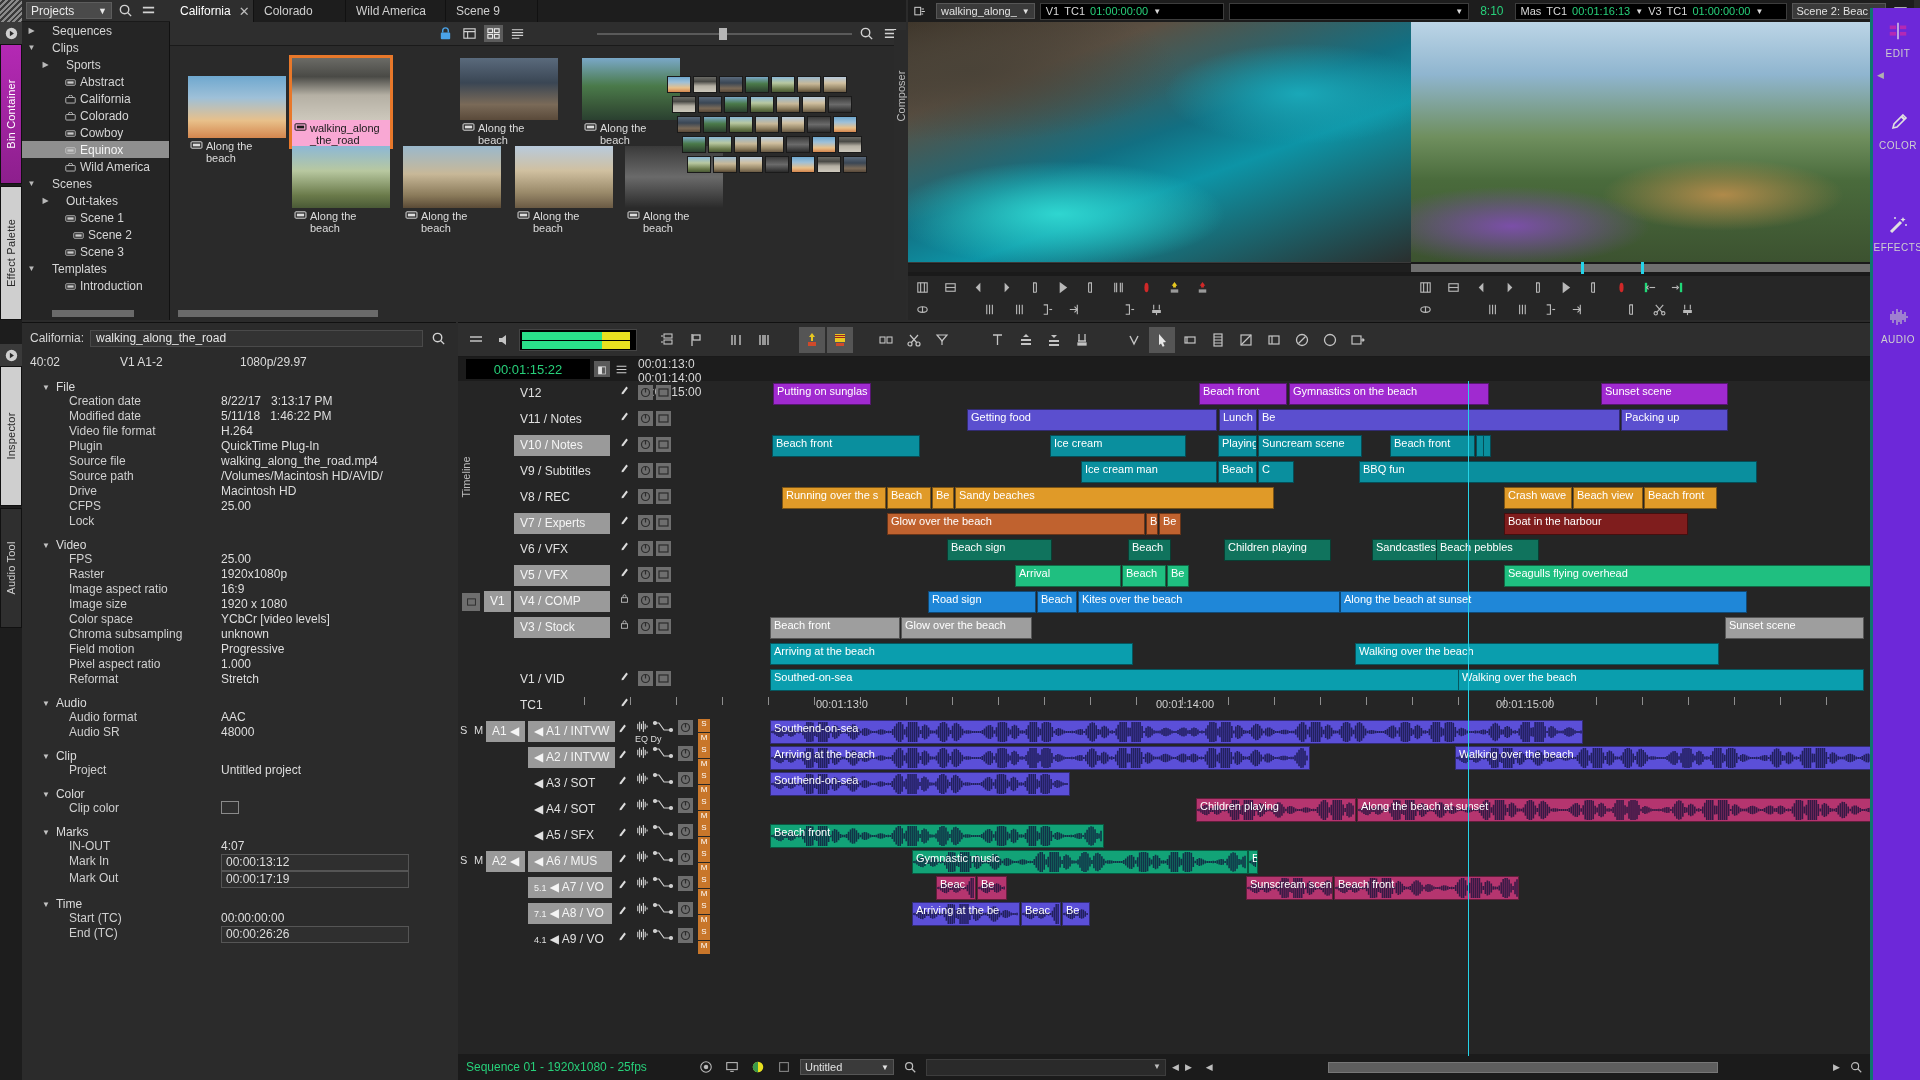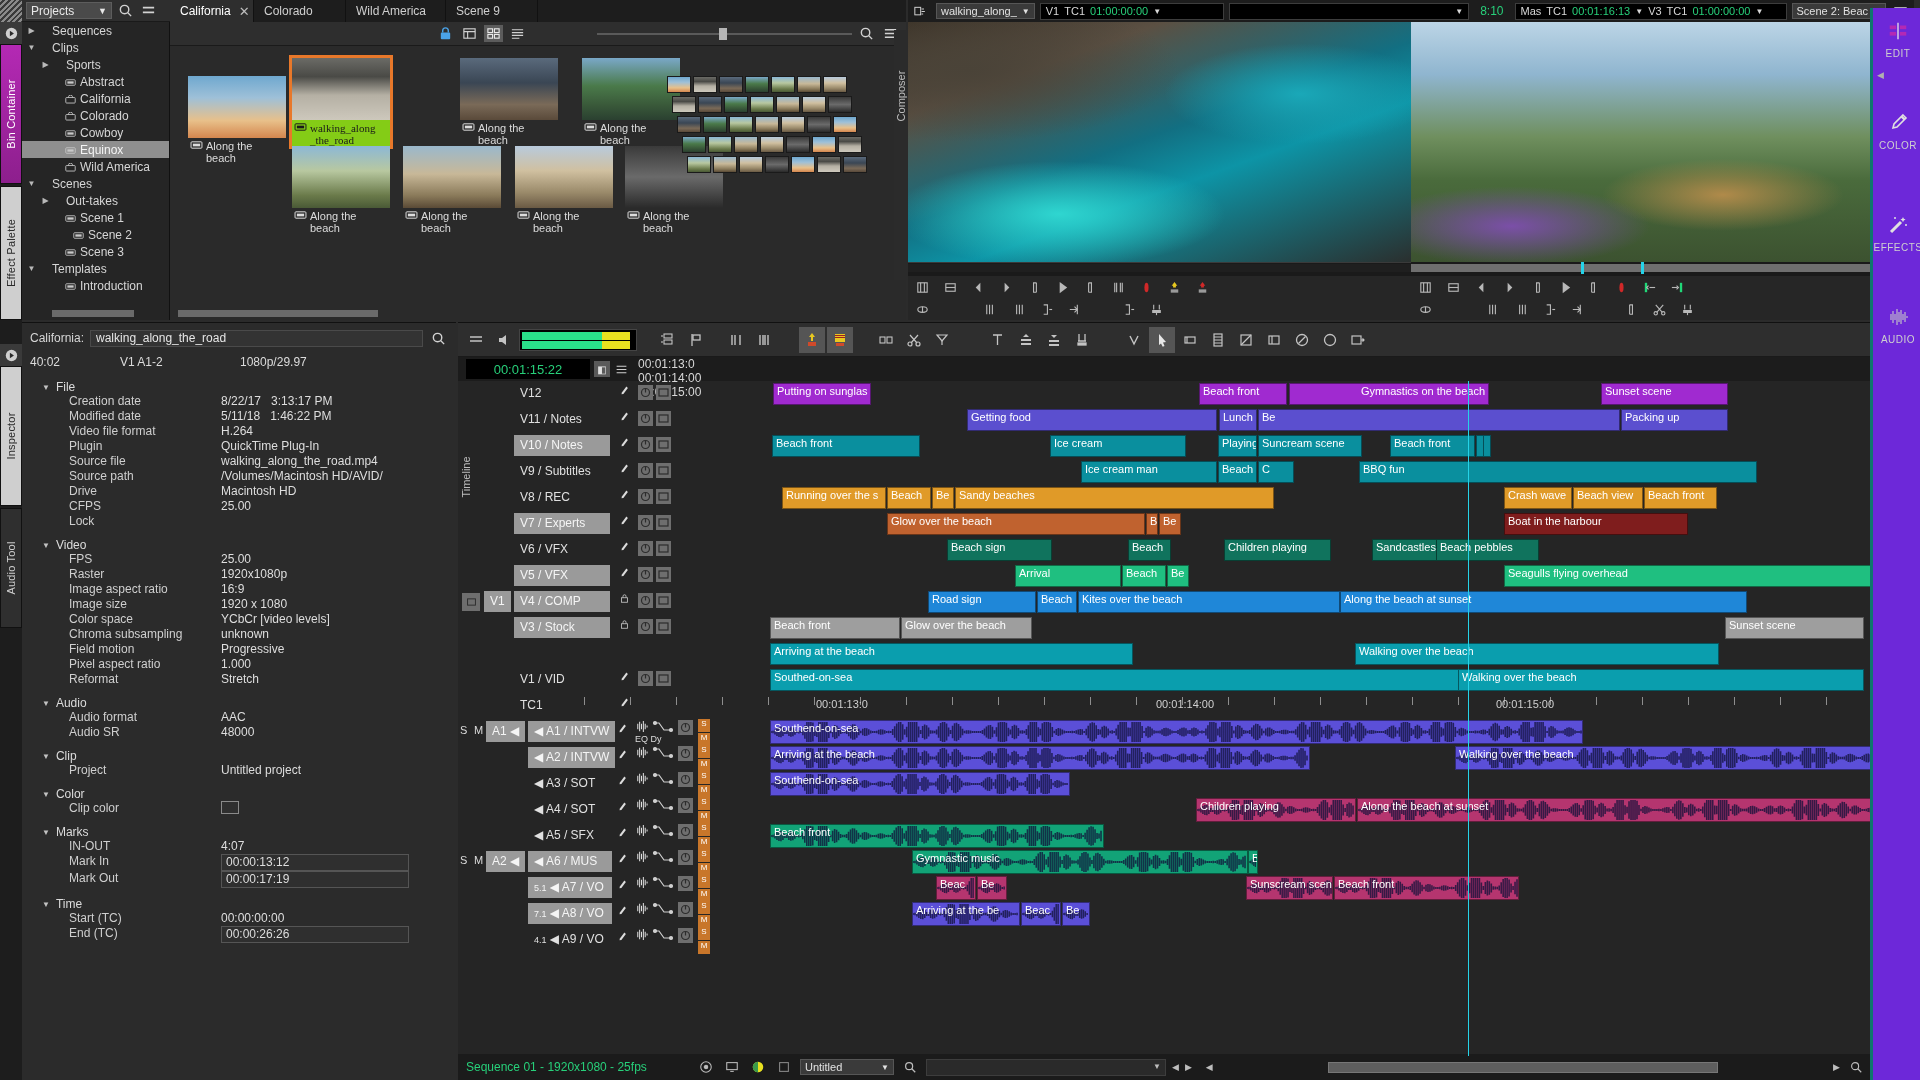--- a/index.html
+++ b/index.html
@@ -49,21 +49,21 @@
 
   .bin-tools { position:absolute; left:148px; top:22px; right:0; height:24px; background:#2e2e2e;
       display:flex; align-items:center; padding:0 6px; gap:5px; border-bottom:1px solid #1a1a1a; }
   .bin-body { position:absolute; left:148px; top:46px; right:0; bottom:0; background:#2a2a2a; overflow:hidden; }
 
   .thumb { position:absolute; background:#2a2a2a; }
   .thumb .pic { width:100%; height:62px; background-size:cover; }
   .thumb .cap { font-size:11px; color:#dcdcdc; padding:2px 2px 0 2px; line-height:12px;
       display:flex; gap:3px; }
   .thumb.sel { outline:3px solid #e8782a; }
-  .thumb.selwhite { background:#84cc16;font-family:Liberation Serif, serif; }
+  .thumb.selwhite { background:#f9a8d4; }
   .thumb.selwhite .cap { color:#1a1a1a; }
 
   
   .insp { position:absolute; left:22px; top:322px; width:434px; height:758px; background:#2b2b2b;
       border-top:1px solid #111; overflow:hidden; }
   .insp-head { display:flex; align-items:center; gap:6px; height:22px; padding:0 8px; margin-top:4px; }
   .insp-head .lbl { font-size:12px; color:#d6d6d6; }
   .insp-field { background:#333; border:1px solid #4a4a4a; height:17px; line-height:15px; padding:0 5px;
       font-size:12px; color:#e6e6e6; }
   .insp-meta { display:flex; gap:0; padding:6px 8px 2px 8px; font-size:12px; color:#dcdcdc; }
@@ -1645,21 +1645,21 @@
           <div style="position:absolute;left:1104px;top:4px;width:1px;height:8px;background:#8e8e8e"></div>
           <div style="position:absolute;left:1150px;top:4px;width:1px;height:8px;background:#8e8e8e"></div>
           <div style="position:absolute;left:1196px;top:4px;width:1px;height:8px;background:#8e8e8e"></div>
           <div style="position:absolute;left:1242px;top:4px;width:1px;height:8px;background:#8e8e8e"></div>
           <div style="position:absolute;left:232px;top:5px;font-size:11px;color:#d0d0d0;white-space:nowrap">00:01:13:0</div>
           <div style="position:absolute;left:572px;top:5px;font-size:11px;color:#d0d0d0;white-space:nowrap">00:01:14:00</div>
           <div style="position:absolute;left:912px;top:5px;font-size:11px;color:#d0d0d0;white-space:nowrap">00:01:15:00</div>
         </div>
         <div class="clip" style="left: 315px; top: 2px; width: 98px; height: 22px; background: rgb(160, 42, 208);"><span>Putting on sunglas</span></div>
         <div class="clip" style="left: 741px; top: 2px; width: 88px; height: 22px; background: rgb(160, 42, 208);"><span>Beach front</span></div>
-        <div class="clip" style="left: 831px; top: 2px; width: 200px; height: 22px; background: rgb(160, 42, 208); text-align: right;"><span>Gymnastics on the beach</span></div>
+        <div class="clip" style="left: 831px; top: 2px; width: 200px; height: 22px; background: rgb(160, 42, 208);"><span>Gymnastics on the beach</span></div>
         <div class="clip" style="left: 1143px; top: 2px; width: 127px; height: 22px; background: rgb(160, 42, 208);"><span>Sunset scene</span></div>
         <div class="clip" style="left: 509px; top: 28px; width: 250px; height: 22px; background: rgb(91, 79, 207);"><span>Getting food</span></div>
         <div class="clip" style="left: 761px; top: 28px; width: 38px; height: 22px; background: rgb(91, 79, 207);"><span>Lunch</span></div>
         <div class="clip" style="left: 800px; top: 28px; width: 362px; height: 22px; background: rgb(91, 79, 207);"><span>Be</span></div>
         <div class="clip" style="left: 1163px; top: 28px; width: 107px; height: 22px; background: rgb(91, 79, 207);"><span>Packing up</span></div>
         <div class="clip" style="left: 314px; top: 54px; width: 148px; height: 22px; background: rgb(10, 143, 158);"><span>Beach front</span></div>
         <div class="clip" style="left: 592px; top: 54px; width: 136px; height: 22px; background: rgb(10, 143, 158);"><span>Ice cream</span></div>
         <div class="clip" style="left: 760px; top: 54px; width: 39px; height: 22px; background: rgb(10, 143, 158);"><span>Playing</span></div>
         <div class="clip" style="left: 800px; top: 54px; width: 104px; height: 22px; background: rgb(10, 143, 158);"><span>Suncream scene</span></div>
         <div class="clip" style="left: 932px; top: 54px; width: 85px; height: 22px; background: rgb(10, 143, 158);"><span>Beach front</span></div>

